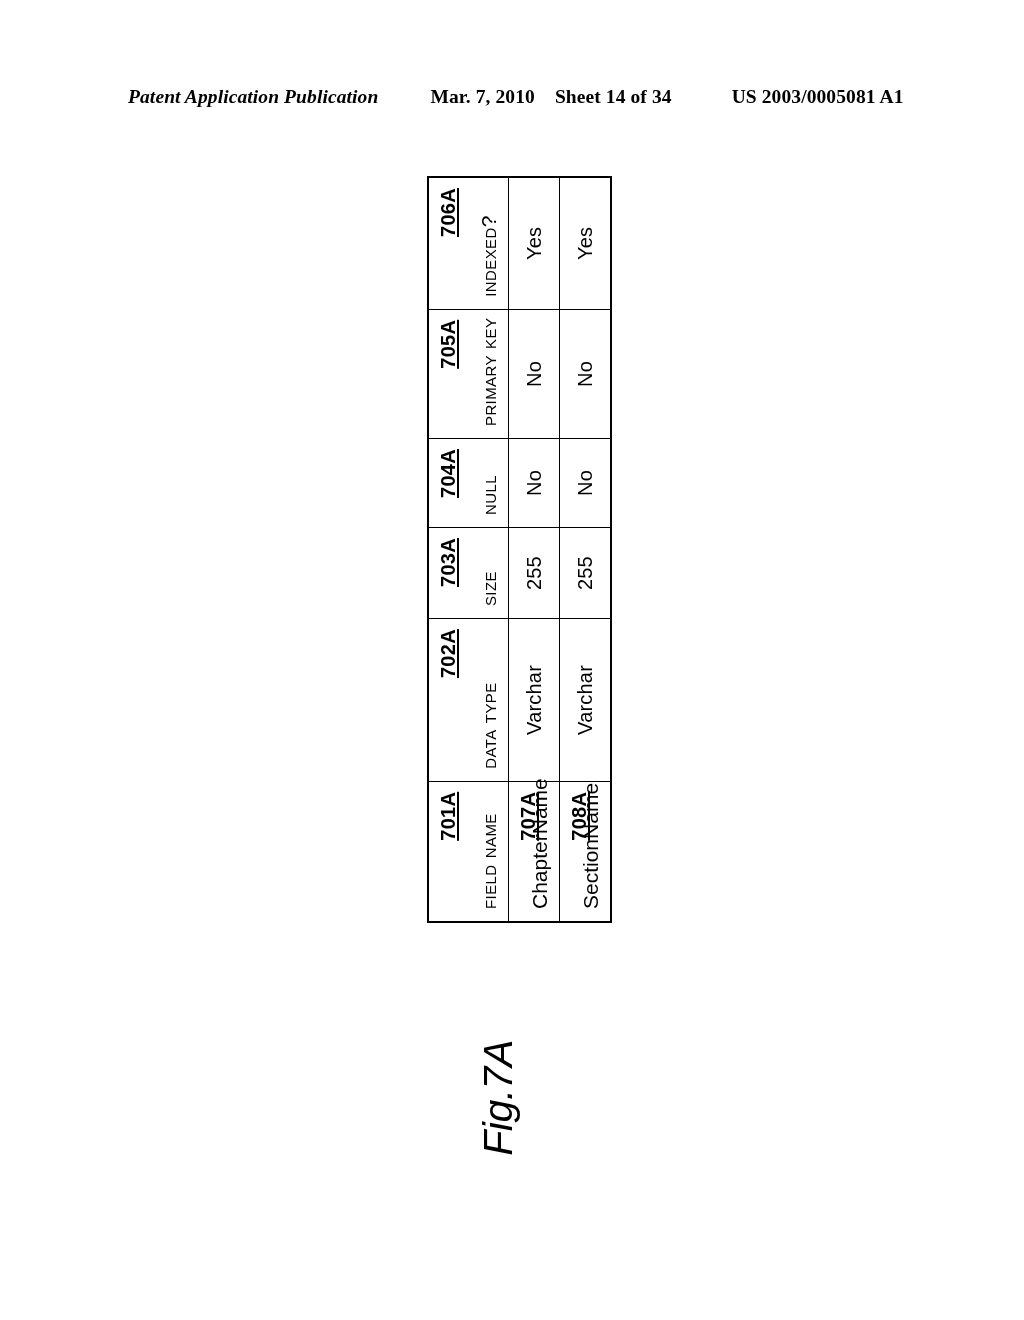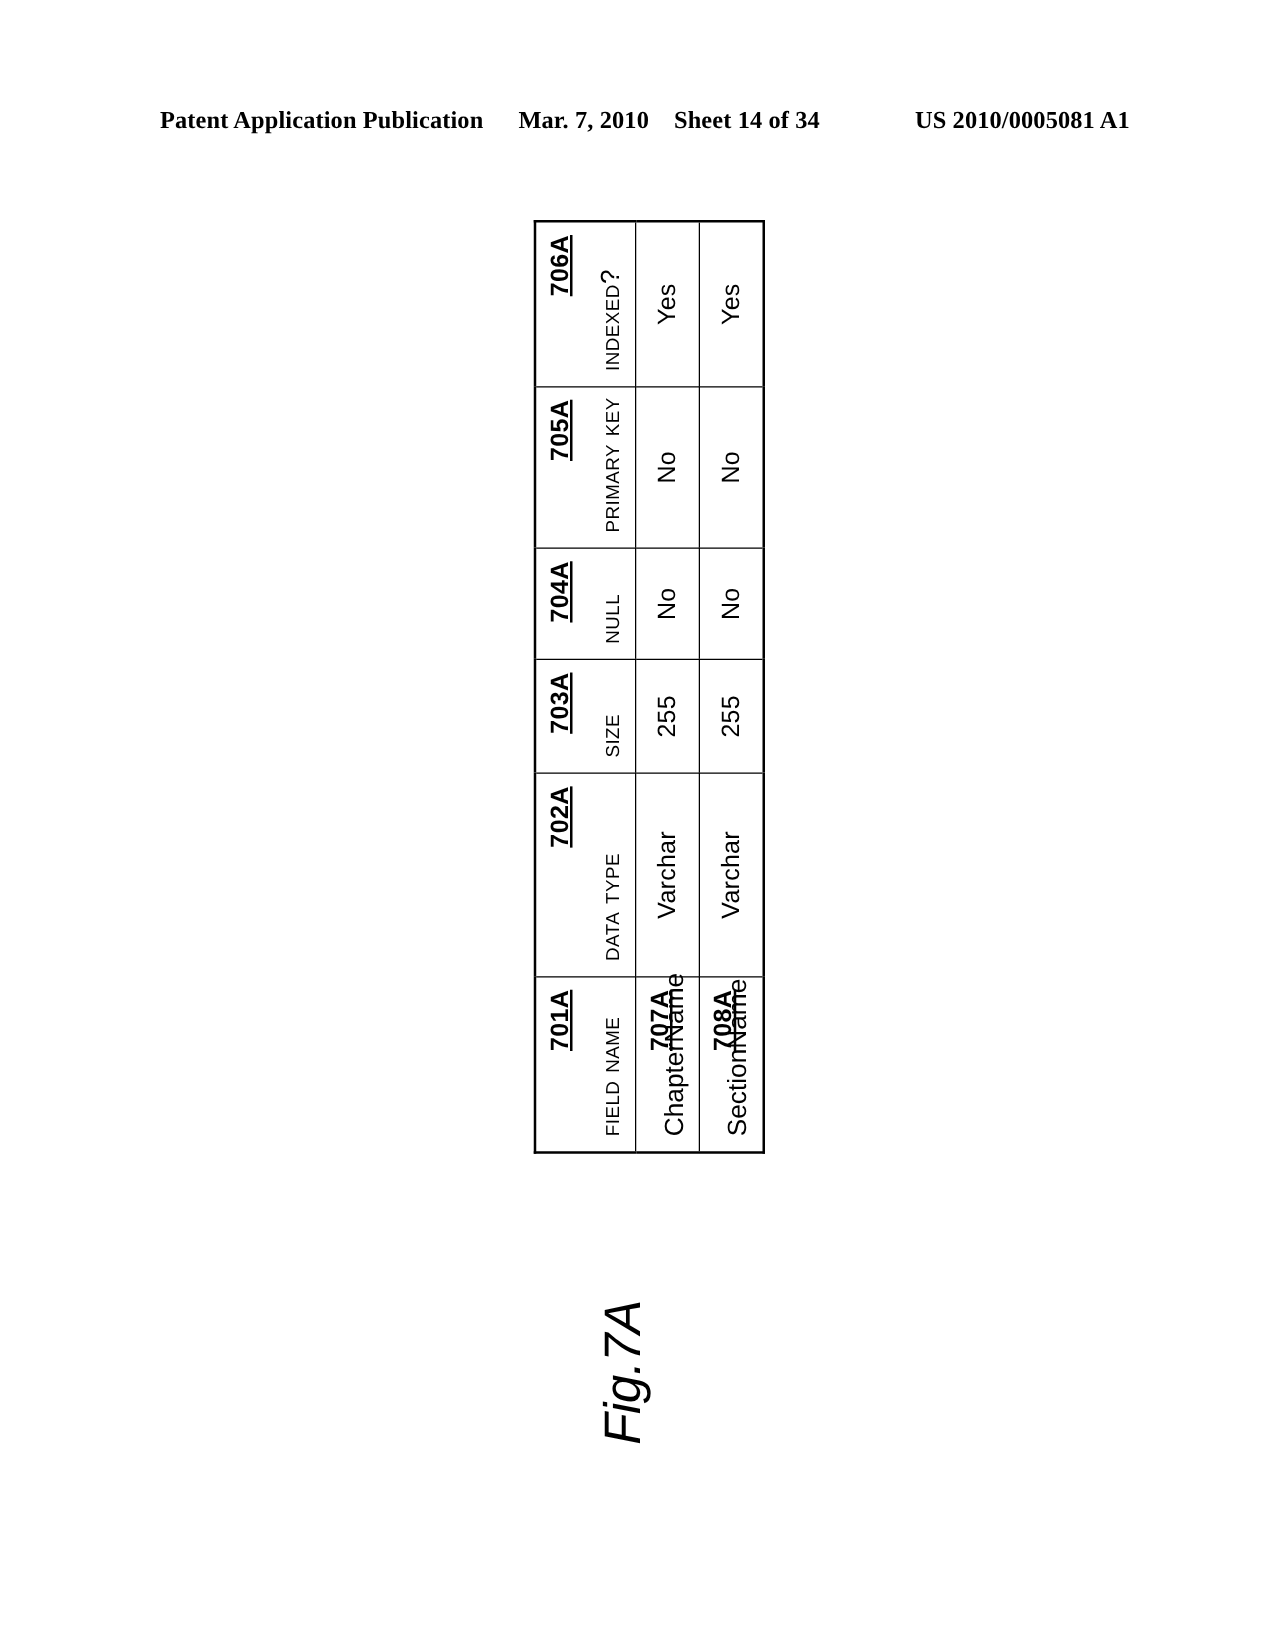--- a/index.html
+++ b/index.html
@@ -25,23 +25,23 @@
     width: 768px;
     height: 26px;
     display: flex;
     align-items: baseline;
     font-family: "Liberation Serif", serif;
     font-weight: bold;
     font-size: 19.5px;
     letter-spacing: 0.1px;
     white-space: nowrap;
   }
-  .pub-header .h-pub   { margin-right: 28px; }
+  .pub-header .h-pub   { margin-right: 52px; font-style: italic; }
   .pub-header .h-date  { margin-right: 20px; }
-  .pub-header .h-sheet { margin-right: 76px; }
+  .pub-header .h-sheet { margin-right: 60px; }
 
   
   
   .figure-stage {
     position: absolute;
     left: 0;
     top: 0;
     width: 1024px;
     height: 1320px;
   }
@@ -161,21 +161,21 @@
 </style>
 </head>
 <body>
 
 <div class="page">
 
   <div class="pub-header">
     <span class="h-pub">Patent Application Publication</span>
     <span class="h-date">Mar. 7, 2010</span>
     <span class="h-sheet">Sheet 14 of 34</span>
-    <span class="h-doc">US 2010/0005081 A1</span>
+    <span class="h-doc">US 2003/0005081 A1</span>
   </div>
 
   <div class="figure-stage">
     <div class="rot-wrap">
 
       <div class="fig-caption">Fig.7A</div>
 
       <table class="schema-table">
         <tbody>
             <tr class="header-row">

